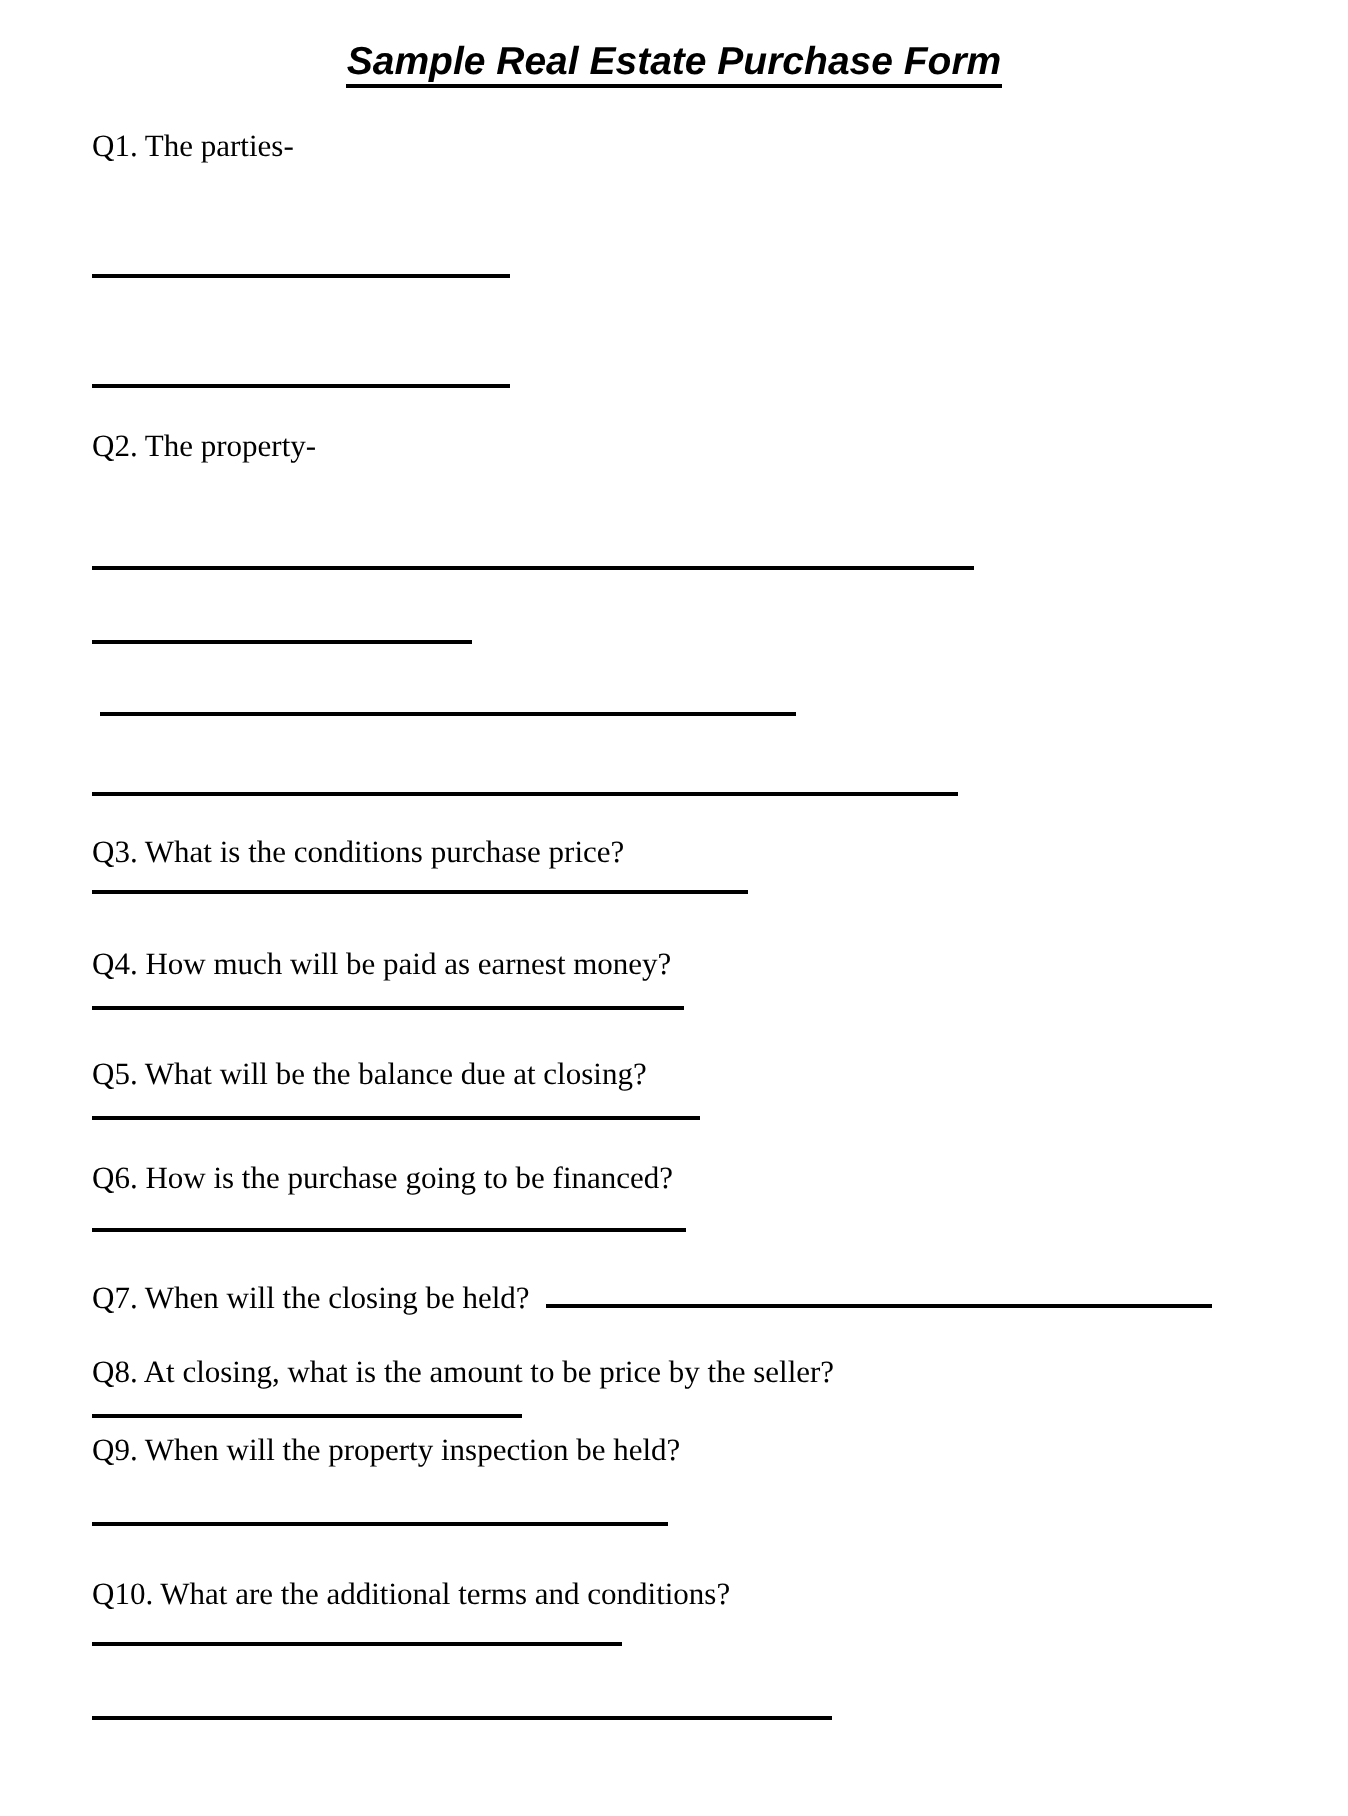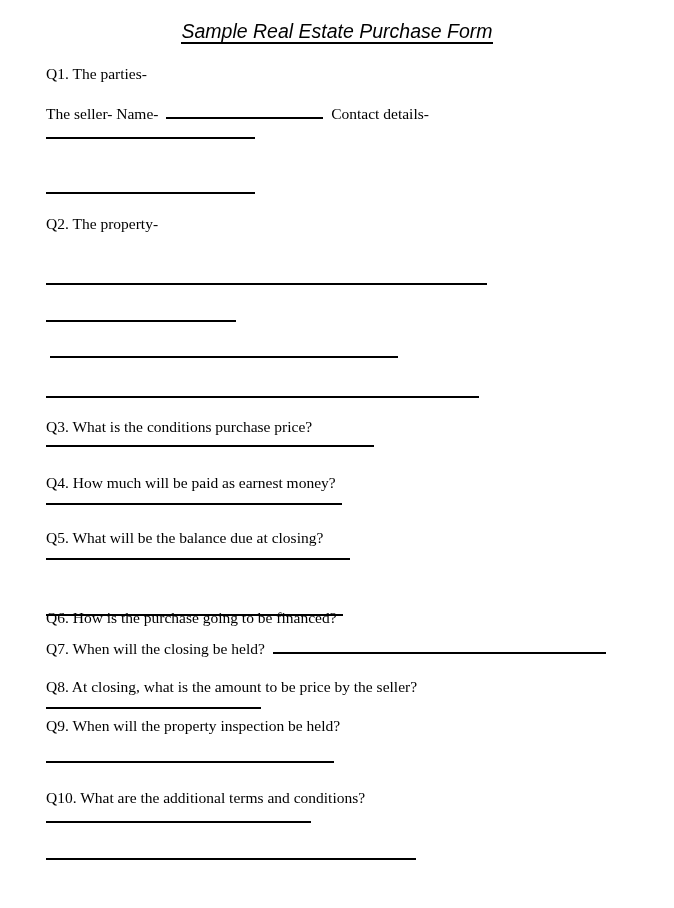--- a/index.html
+++ b/index.html
@@ -11,21 +11,21 @@
     font-size:15.5px;line-height:19px;
     overflow:hidden;
   }
   .trow{position:absolute;left:46px;white-space:nowrap;text-align:center;}
   .title-row{
     position:absolute;top:22px;left:0;width:100%;text-align:center;
   }
   .title-text{
     display:inline-block;
     font-family:"Liberation Sans","DejaVu Sans",sans-serif;
-    font-weight:normal;font-style:italic;font-size:19.5px;
+    font-weight:bold;font-style:italic;font-size:19.5px;
     border-bottom:2px solid #000;padding-bottom:1px;
   }
   .blank{
     display:inline-block;
     border-bottom:2px solid #000;
     height:13px;
     vertical-align:baseline;
     margin-left:4px;margin-right:4px;
   }
   .rule{
@@ -43,25 +43,20 @@
 <body>
 
 <div class="page">
 
   <div class="title-row">
     <span class="title-text">Sample Real Estate Purchase Form</span>
   </div>
 
   <div class="trow" style="top:64px">Q1. The parties-</div>
 
-  <div class="trow" style="top:104px">
-    <span>The seller- Name-</span>
-    <span class="blank w157"></span>
-    <span>Contact details-</span>
-  </div>
   <div class="rule w209" style="top:121px"></div>
 
   <div class="rule w209" style="top:176px"></div>
 
   <div class="trow" style="top:214px">Q2. The property-</div>
   <div class="rule w441" style="top:267px"></div>
   <div class="rule w190" style="top:304px"></div>
 
   <div class="trow" style="top:343px">
     <span class="blank w348"></span>
@@ -70,21 +65,21 @@
 
   <div class="trow" style="top:417px">Q3. What is the conditions purchase price?</div>
   <div class="rule w328" style="top:429px"></div>
 
   <div class="trow" style="top:473px">Q4. How much will be paid as earnest money?</div>
   <div class="rule w296" style="top:487px"></div>
 
   <div class="trow" style="top:528px">Q5. What will be the balance due at closing?</div>
   <div class="rule w304" style="top:542px"></div>
 
-  <div class="trow" style="top:608px">Q6. How is the purchase going to be financed?</div>
+  <div class="trow" style="top:580px">Q6. How is the purchase going to be financed?</div>
   <div class="rule w297" style="top:598px"></div>
 
   <div class="trow" style="top:639px">
     <span>Q7. When will the closing be held?</span>
     <span class="blank w333"></span>
   </div>
 
   <div class="trow" style="top:677px">Q8. At closing, what is the amount to be price by the seller?</div>
   <div class="rule w215" style="top:691px"></div>
 

